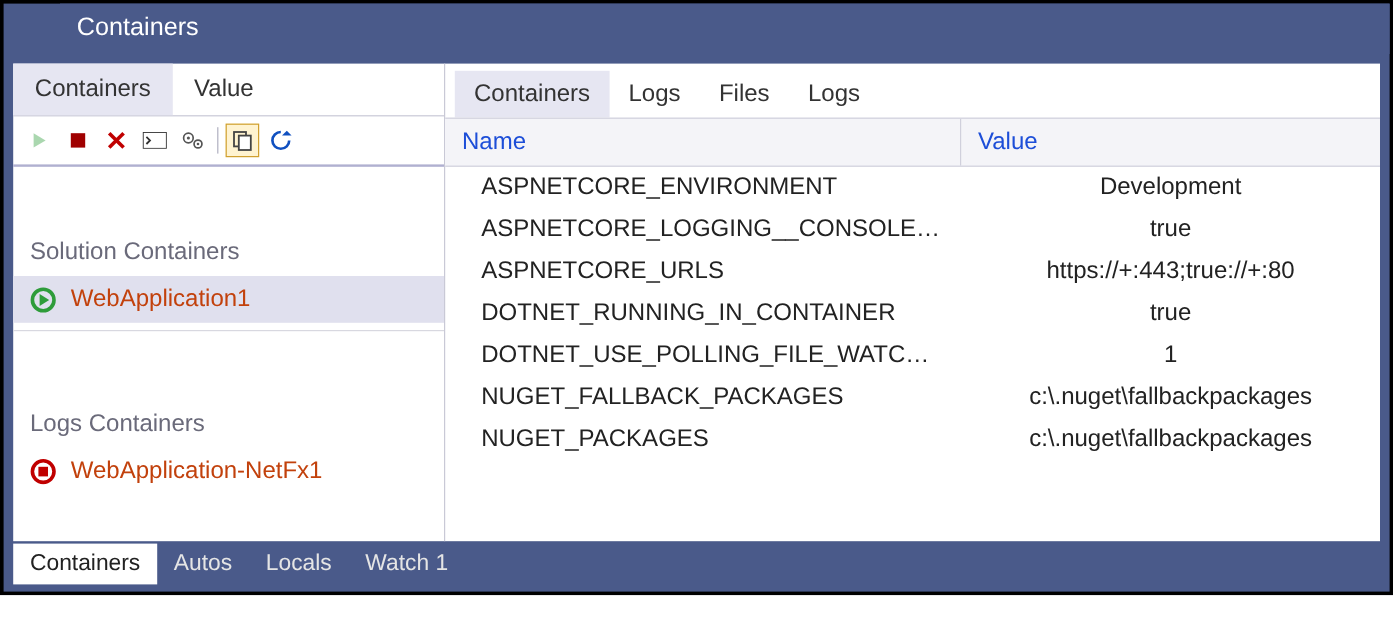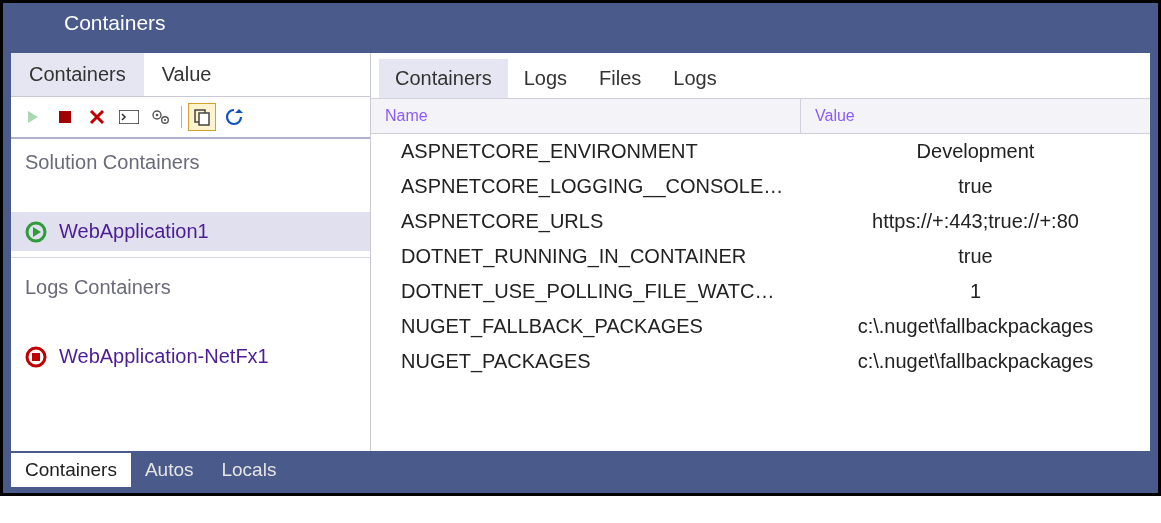--- a/index.html
+++ b/index.html
@@ -11,32 +11,32 @@
   
   .left { width:360px; border-right:1px solid #c9c9d6; display:flex; flex-direction:column; }
   .left-tabs { display:flex; border-bottom:1px solid #c9c9d6; }
   .left-tab { padding:10px 18px; font-size:20px; color:#333; cursor:pointer; }
   .left-tab.active { background:#e6e6f2; }
   .toolbar { display:flex; align-items:center; gap:4px; padding:6px 8px; border-bottom:2px solid #b0b0d0; }
   .tbtn { width:28px; height:28px; display:flex; align-items:center; justify-content:center; cursor:pointer; }
   .tbtn.disabled { opacity:.4; cursor:default; }
   .tbtn.boxed { border:1px solid #d0a030; background:#fff3d0; }
   .sep { width:1px; height:22px; background:#b0b0c0; margin:0 2px; }
-  .section-label { color:#6a6a7a; font-size:20px; padding:12px 14px 8px 14px; }
-  .list-item { display:flex; align-items:center; gap:12px; padding:8px 14px; font-size:20px; color:#4c1d95; cursor:pointer;margin-top:30px; }
+  .section-label { color:#6a6a7a; font-size:20px; padding:12px 14px 8px 14px;margin-top:48px; }
+  .list-item { display:flex; align-items:center; gap:12px; padding:8px 14px; font-size:20px; color:#c2410c; cursor:pointer; }
   .list-item.selected { background:#e0e0ee; }
   .hr { height:1px; background:#d8d8e0; margin:6px 0; }
   
   
   .right { flex:1; display:flex; flex-direction:column; }
   .right-tabs { display:flex; gap:0; padding:6px 8px 0 8px; }
   .right-tab { padding:8px 16px; font-size:20px; color:#333; cursor:pointer; }
   .right-tab.active { background:#e6e6f2; }
   .grid-header { display:flex; border-top:1px solid #d0d0dc; border-bottom:1px solid #d0d0dc; background:#f4f4f8; }
-  .gh-cell { padding:8px 14px; font-size:16px; color:#8b5cf6; }
+  .gh-cell { padding:8px 14px; font-size:20px; color:#1d4ed8; }
   .gh-name { width:430px; border-right:1px solid #d0d0dc; }
   .gh-value { flex:1; }
   .grid-body { flex:1; overflow:auto; }
   .row { display:flex; font-size:20px; color:#222; }
   .cell-name { width:430px; padding:6px 14px 6px 30px; white-space:nowrap; overflow:hidden; text-overflow:ellipsis; }
   .cell-value { flex:1; padding:6px 14px; white-space:nowrap; overflow:hidden; text-overflow:ellipsis;text-align:center; }
   
   
   .bottom-tabs { position:absolute; left:8px; bottom:6px; display:flex; }
   .btab { padding:6px 14px; font-size:19px; color:#e5e5e5; cursor:pointer; }
@@ -163,14 +163,15 @@
             <div class="cell-value">c:\.nuget\fallbackpackages</div>
           </div>
         </div>
     </div>
   </div>
 
   <div class="bottom-tabs">
     <div class="btab active">Containers</div>
     <div class="btab">Autos</div>
     <div class="btab">Locals</div>
+    <div class="btab">Watch 1</div>
   </div>
 </div>
 
 </body></html>

